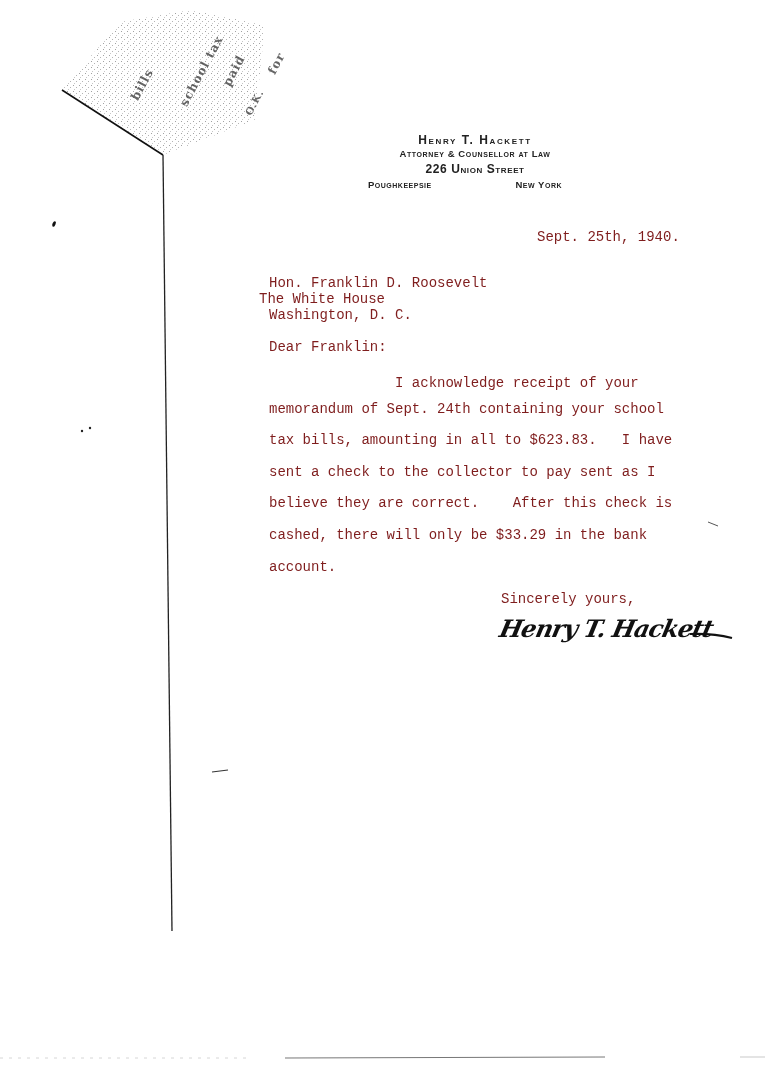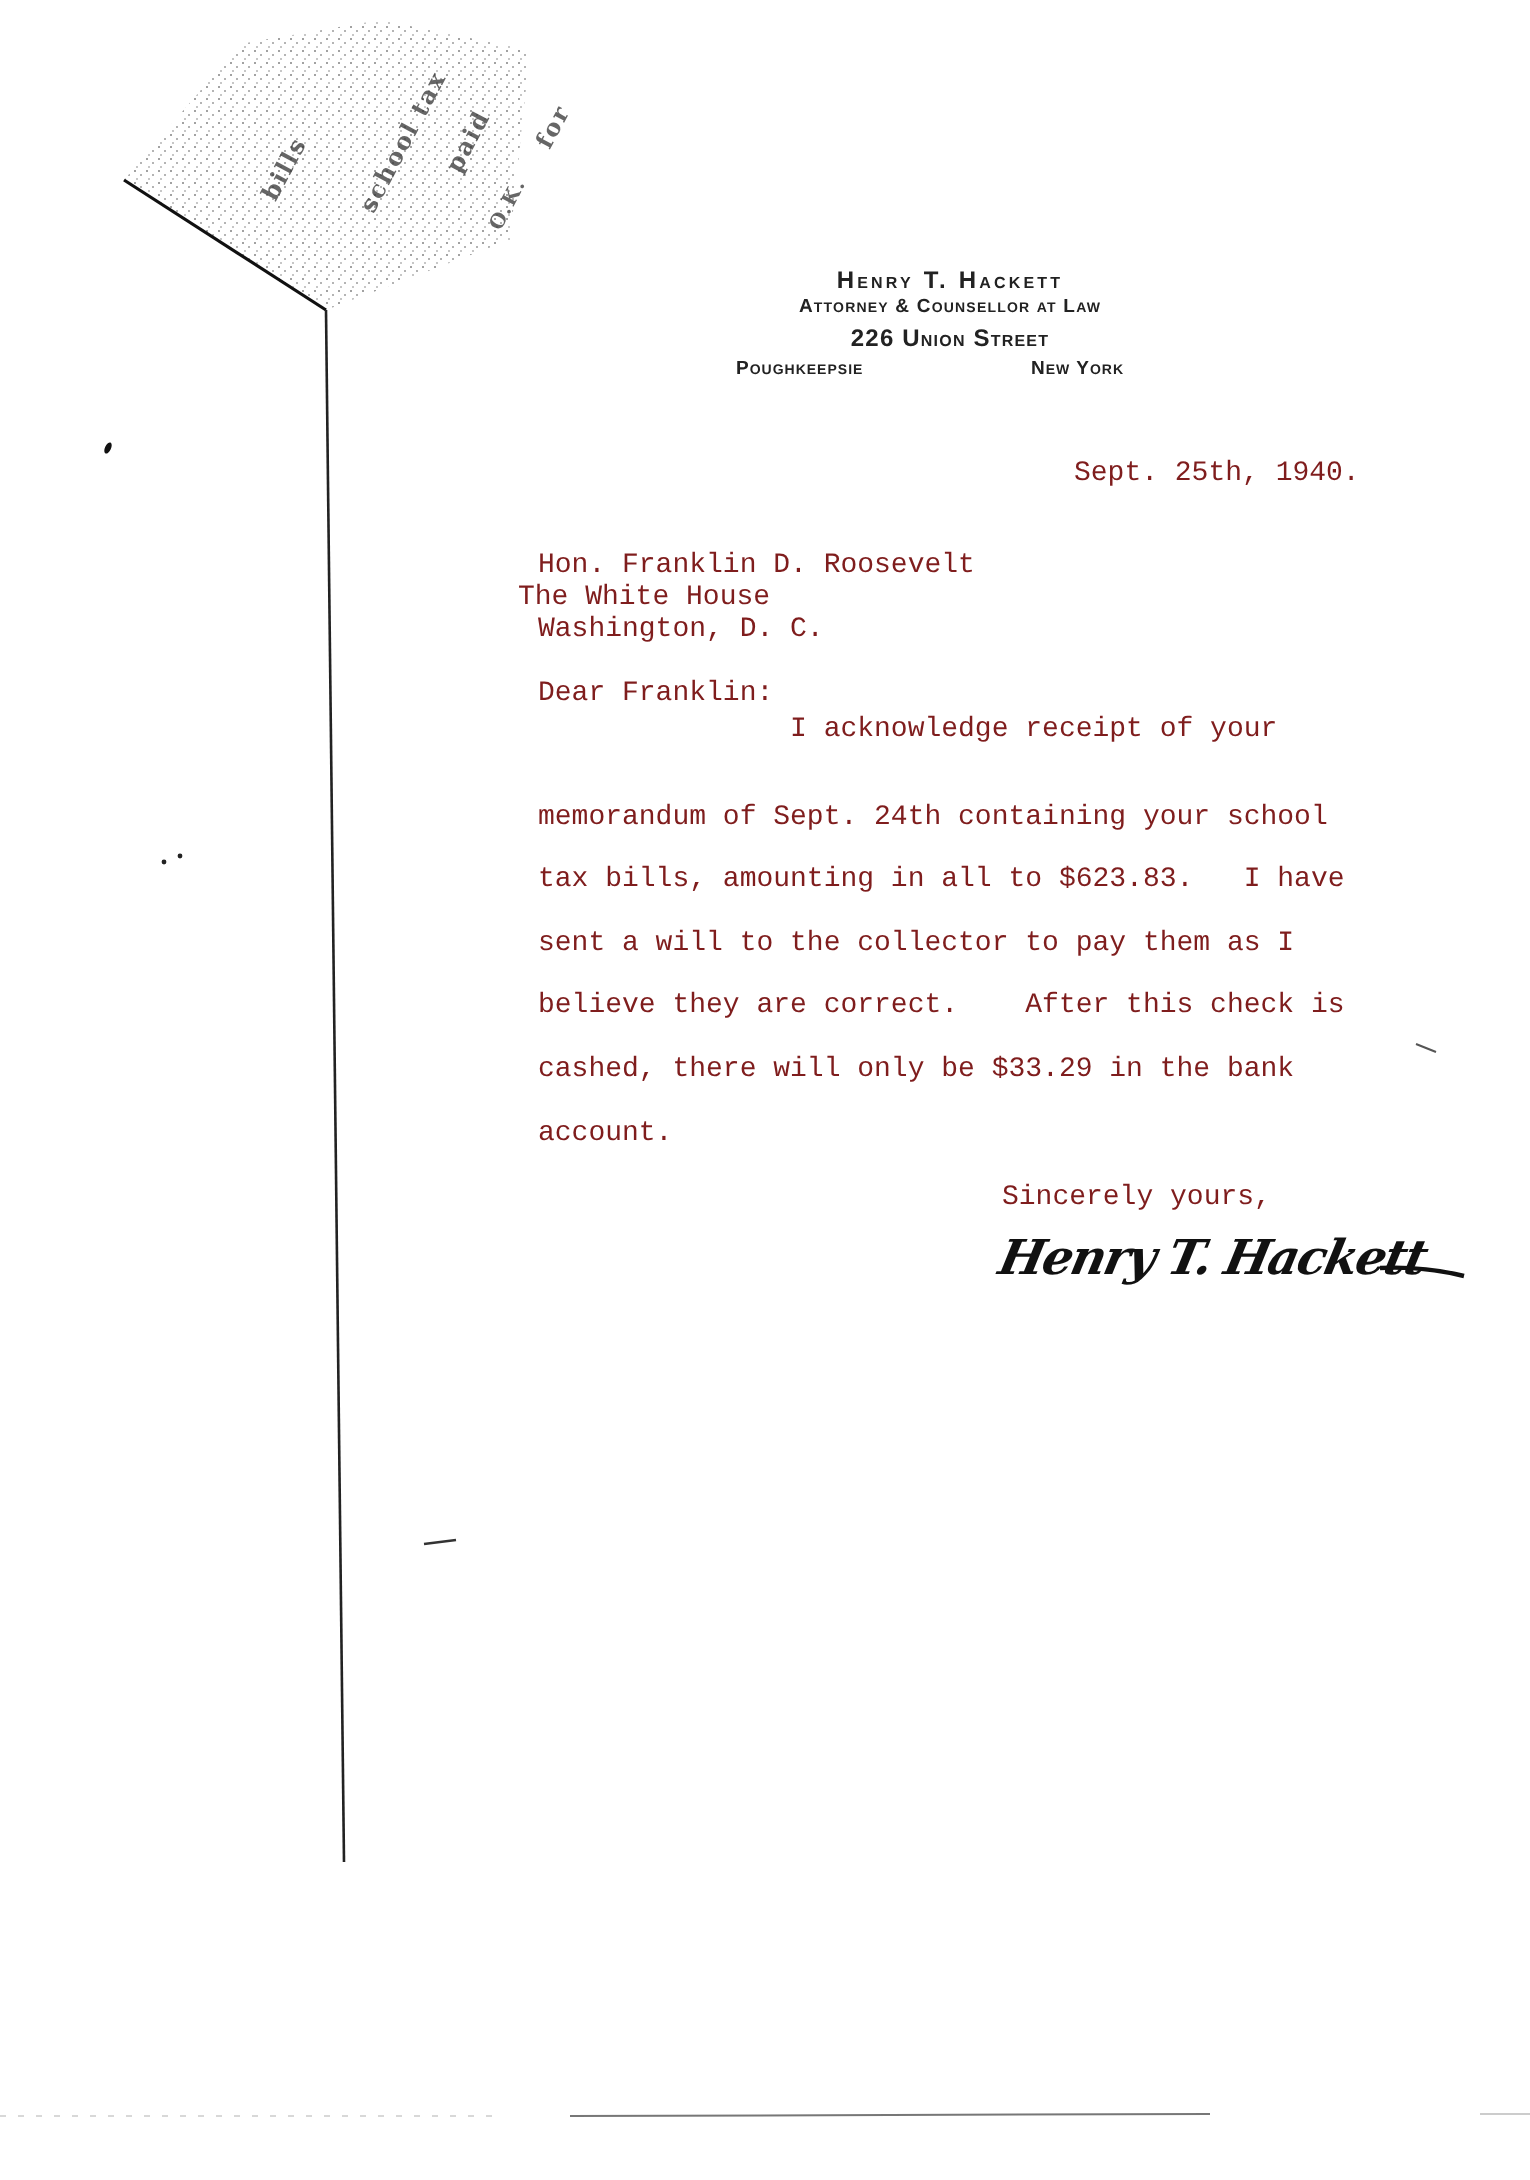--- a/index.html
+++ b/index.html
@@ -157,24 +157,24 @@
 
   <div>
     <div class="typed addr1">Hon. Franklin D. Roosevelt</div>
     <div class="typed addr2">The White House</div>
     <div class="typed addr3">Washington, D. C.</div>
   </div>
 
   <div class="typed salutation">Dear Franklin:</div>
 
   <div>
-    <div class="typed body-line" style="top:358px;">               I acknowledge receipt of your</div>
+    <div class="typed body-line" style="top:376px;">               I acknowledge receipt of your</div>
     <div class="typed body-line" style="top:402px;">memorandum of Sept. 24th containing your school</div>
     <div class="typed body-line" style="top:433px;">tax bills, amounting in all to $623.83.   I have</div>
-    <div class="typed body-line" style="top:465px;">sent a will to the collector to pay them as I</div>
+    <div class="typed body-line" style="top:465px;">sent a check to the collector to pay sent as I</div>
     <div class="typed body-line" style="top:496px;">believe they are correct.    After this check is</div>
     <div class="typed body-line" style="top:528px;">cashed, there will only be $33.29 in the bank</div>
     <div class="typed body-line" style="top:560px;text-align:center;">account.</div>
   </div>
 
   <div class="typed closing">Sincerely yours,</div>
 
   <div class="signature">Henry T. Hackett</div>
   <svg class="overlay" viewBox="0 0 765 1090">
     <path d="M690 634 Q712 633 732 638" stroke="#111" stroke-width="2.2" fill="none"></path>

